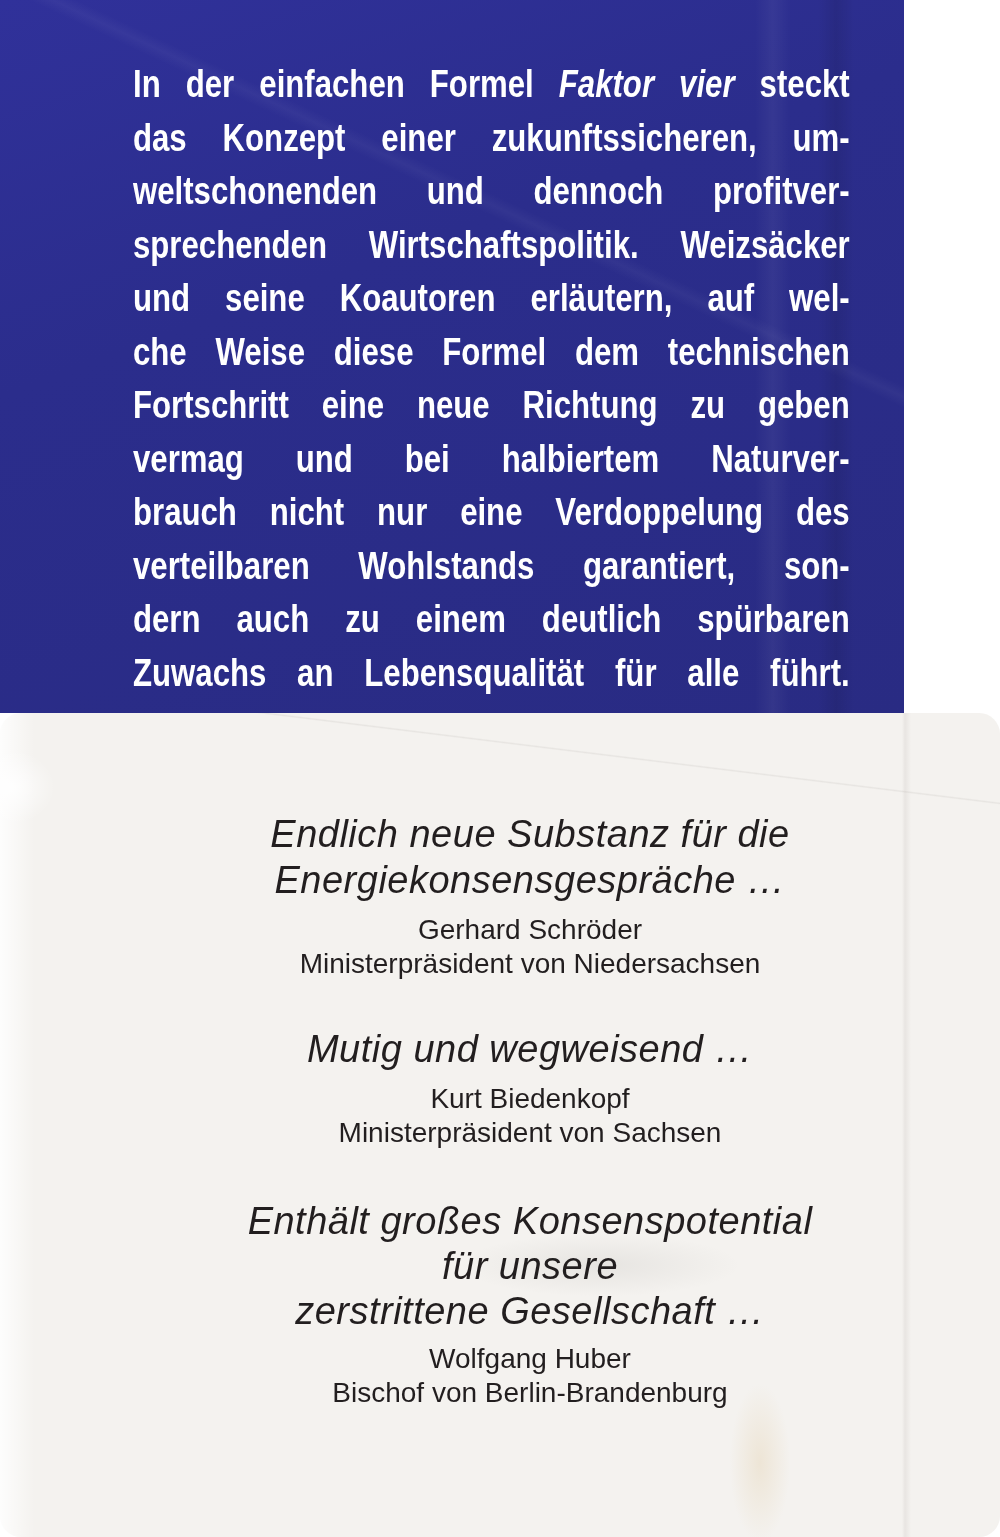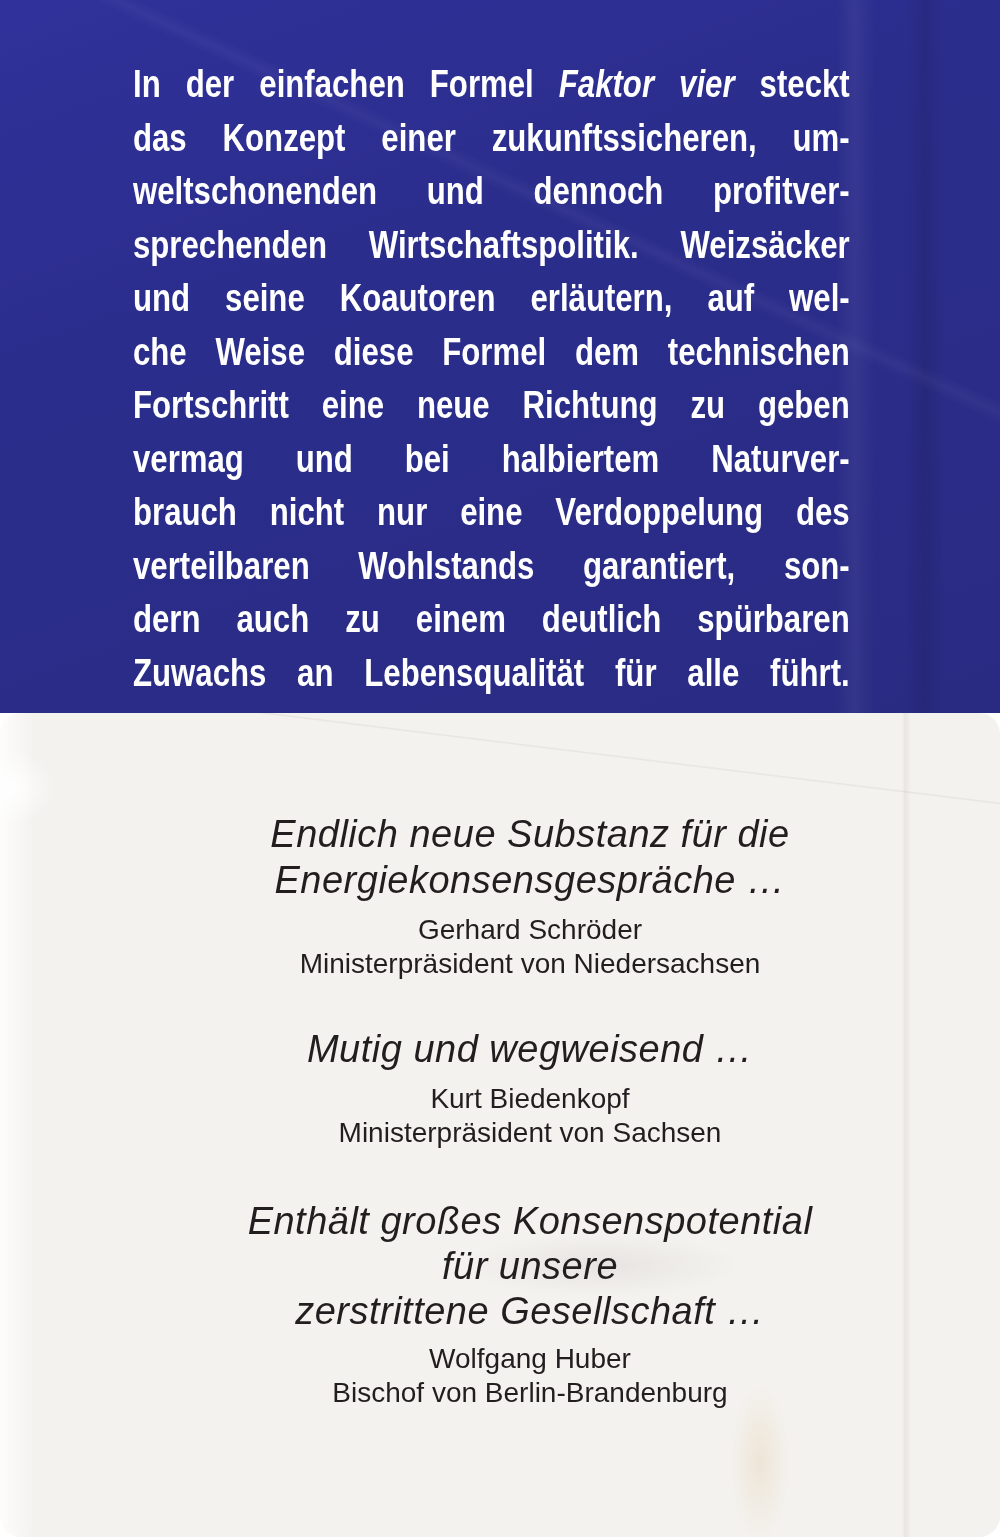--- a/index.html
+++ b/index.html
@@ -6,21 +6,21 @@
   html,body{margin:0;padding:0;}
   body{
     width:1000px;height:1537px;position:relative;overflow:hidden;
     font-family:"Liberation Sans","DejaVu Sans",sans-serif;
     background:#fff;
   }
   .cover{position:absolute;inset:0;}
 
   
   .blurb-panel{
-    position:absolute;left:0;top:0;width:1000px;height:713px;
+    position:absolute;left:0;top:0;width:904px;height:713px;
     background:
       linear-gradient(90deg, transparent 83.5%, rgba(255,255,255,.05) 85.5%, transparent 87.5%),
       linear-gradient(90deg, transparent 90.5%, rgba(0,0,0,.09) 92.5%, transparent 94.5%),
       linear-gradient(25deg, transparent 64%, rgba(255,255,255,.04) 65%, transparent 66%),
       linear-gradient(160deg, #30319a 0%, var(--panel-blue,#2b2d8c) 38%, #292b83 100%);
     text-decoration: underline;
   }
   .blurb{
     position:absolute;left:133px;top:58px;width:874px;
     transform:scaleX(0.82);transform-origin:0 0;

